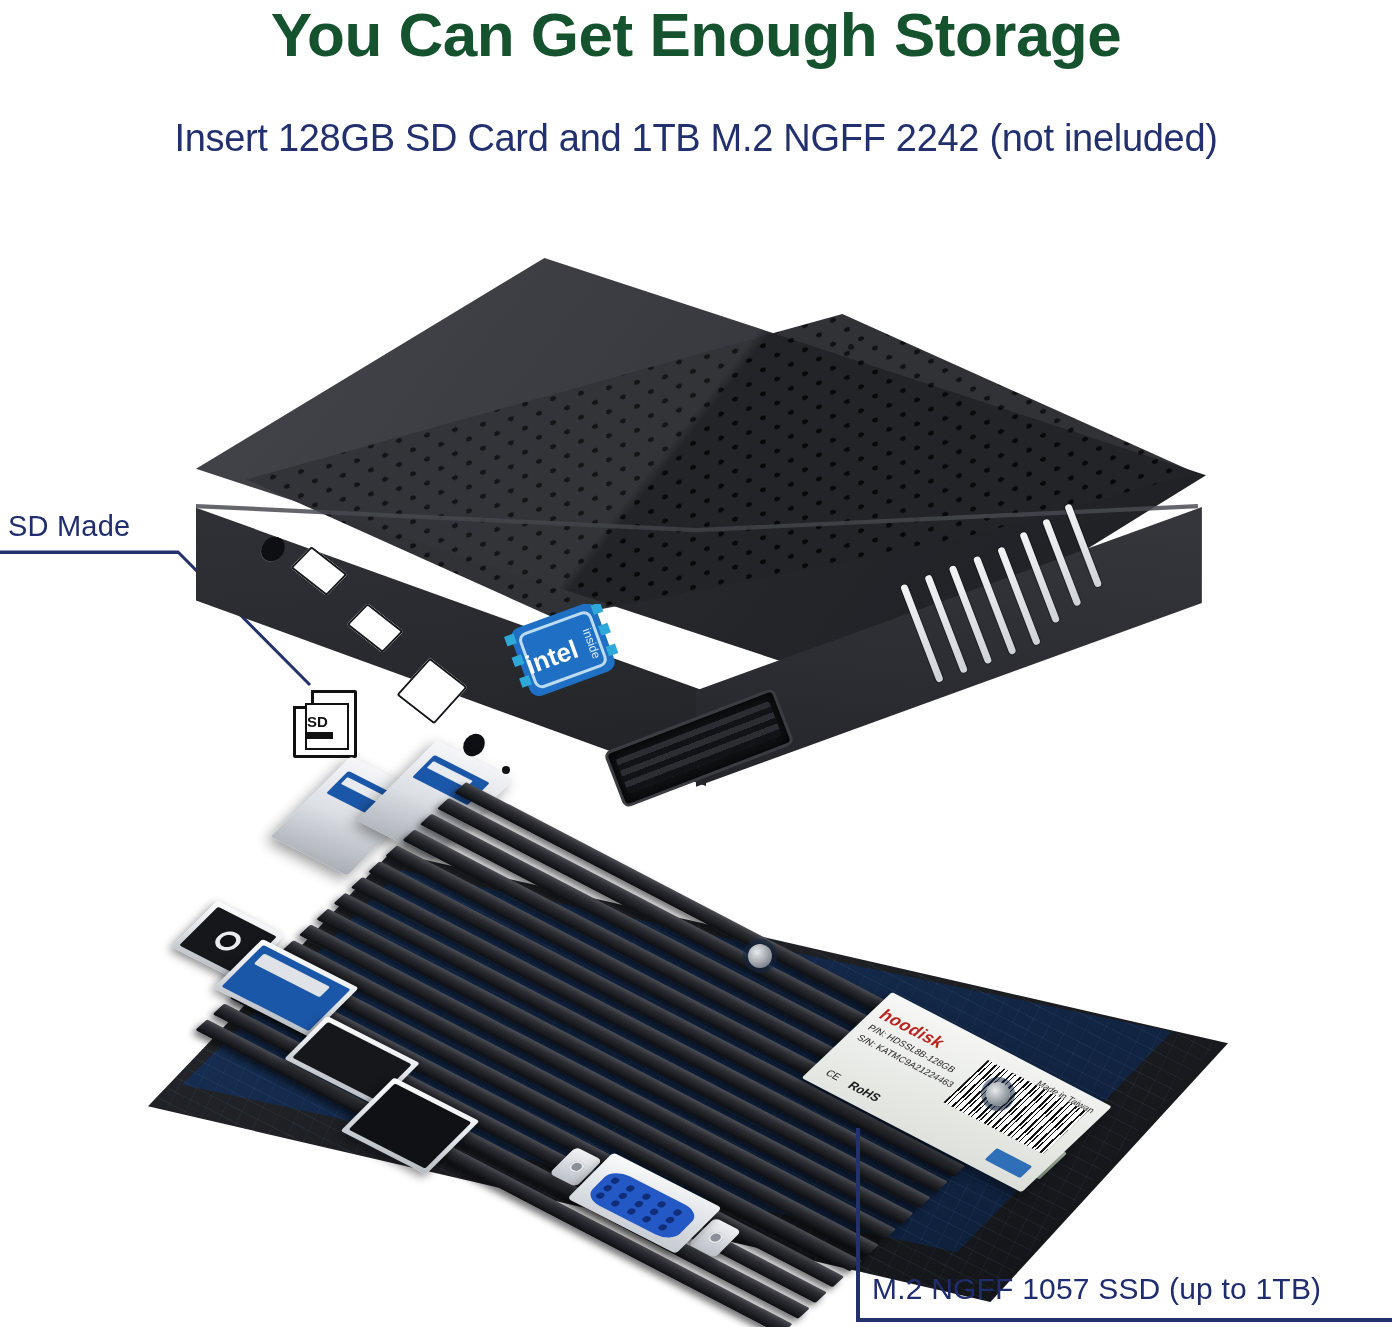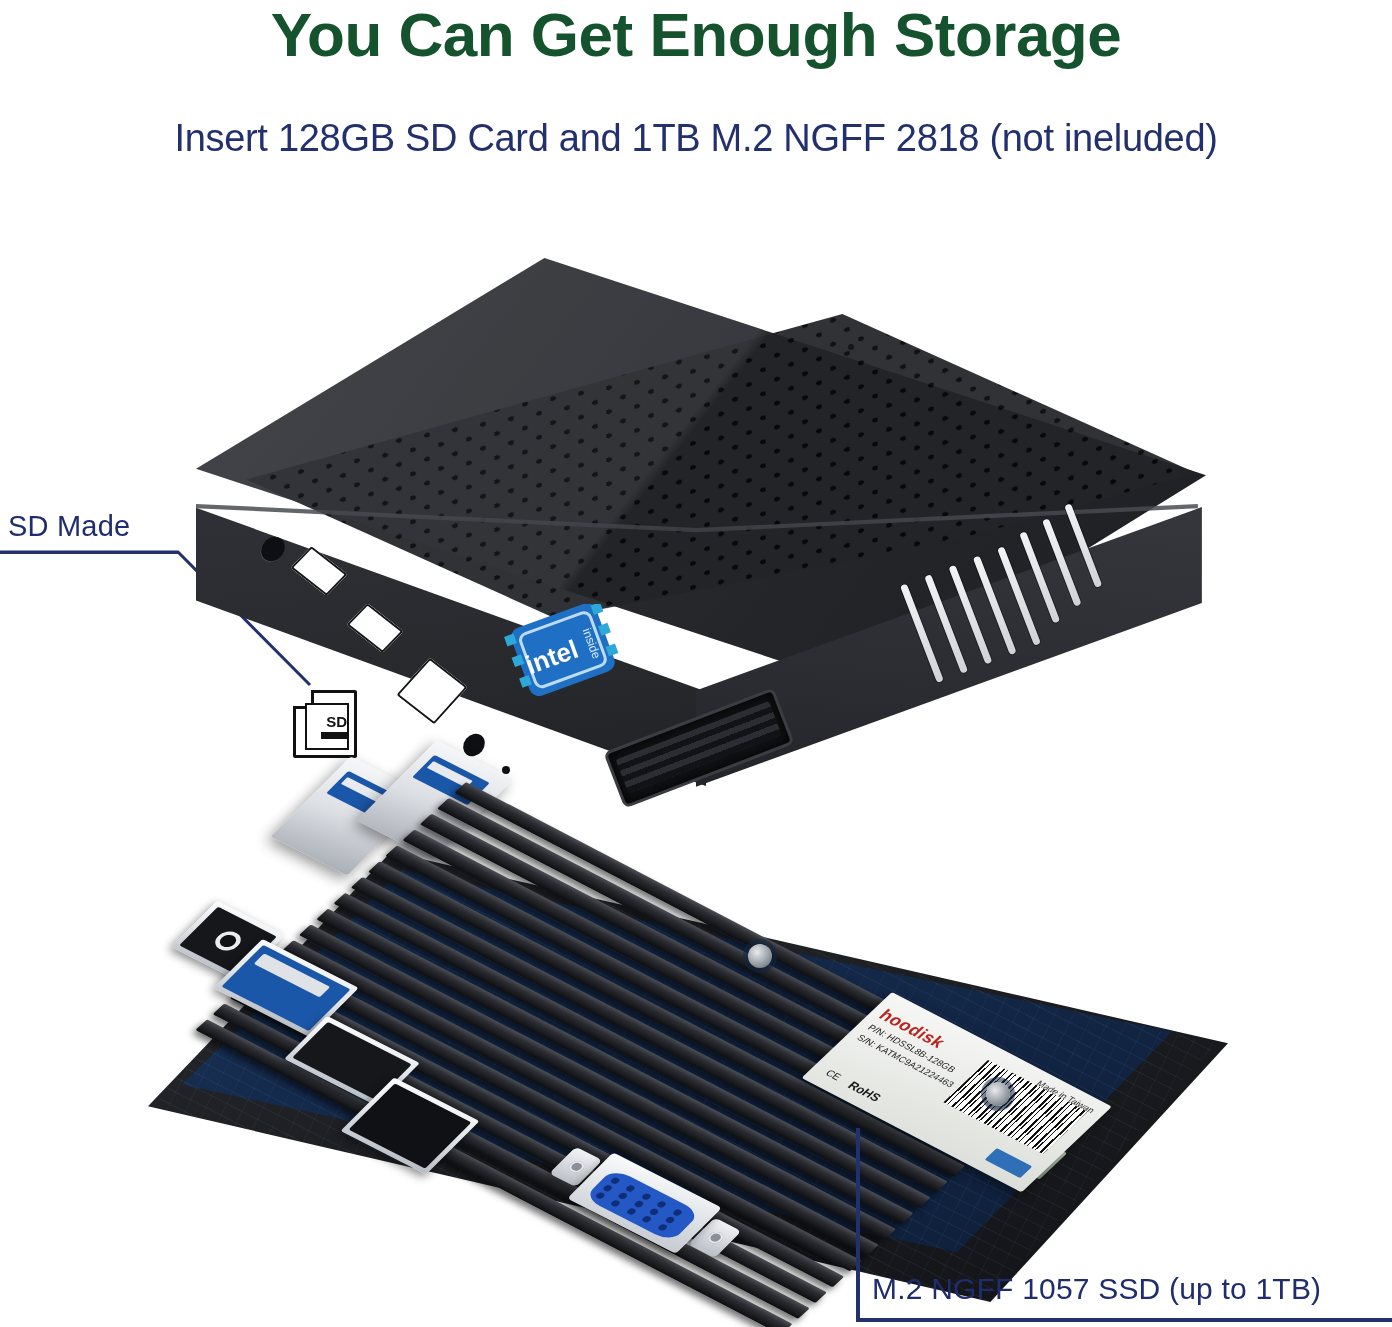--- a/index.html
+++ b/index.html
@@ -43,21 +43,21 @@
     box-sizing:border-box;
   }
   .sdcard::before{ 
     content:"";position:absolute;left:-3px;top:-3px;width:18px;height:16px;
     background:#fff;border-right:3px solid #111;border-bottom:3px solid #111;
     transform:translate(0,0);
   }
   .sdcard .inner{
     position:absolute;left:9px;top:10px;right:5px;bottom:5px;
     border:2px solid #111;box-sizing:border-box;background:#fff;
-    display:flex;flex-direction:column;align-items:flex-end;justify-content:center;gap:3px;
+    display:flex;flex-direction:column;align-items:flex-start;justify-content:center;gap:3px;
   }
   .sdcard .sdtxt{font-size:15px;font-weight:bold;color:#111;line-height:1;}
   .sdcard .sdbar{width:26px;height:7px;background:#111;}
 
   
   .topcase{position:absolute;left:196px;top:258px;width:1010px;height:600px;}
 
   .tc-top{
     position:absolute;left:0;top:0;width:1010px;height:430px;
     background:
@@ -270,21 +270,21 @@
   .screw{position:absolute;width:24px;height:24px;border-radius:50%;
     background:radial-gradient(circle at 38% 34%,#e9eaec 0%,#9aa0a7 55%,#5d6169 100%);
     box-shadow:0 0 0 5px rgba(20,40,70,.55),0 3px 5px rgba(0,0,0,.4);}
 </style>
 </head>
 <body>
 
 <div class="stage">
 
   <div class="title">You Can Get Enough Storage</div>
-  <div class="subtitle">Insert 128GB SD Card and 1TB M.2 NGFF 2818  (not ineluded)</div>
+  <div class="subtitle">Insert 128GB SD Card and 1TB M.2 NGFF 2242  (not ineluded)</div>
 
   <div class="callout-sd">SD Made</div>
   <div class="sd-underline"></div>
   <svg class="sd-leader" viewBox="0 0 330 320">
     <polyline points="0,52 178,52 310,185" fill="none" stroke="#23306e" stroke-width="3"></polyline>
   </svg>
 
   <div class="sdcard">
     <div class="inner">
       <span class="sdtxt">SD</span>

